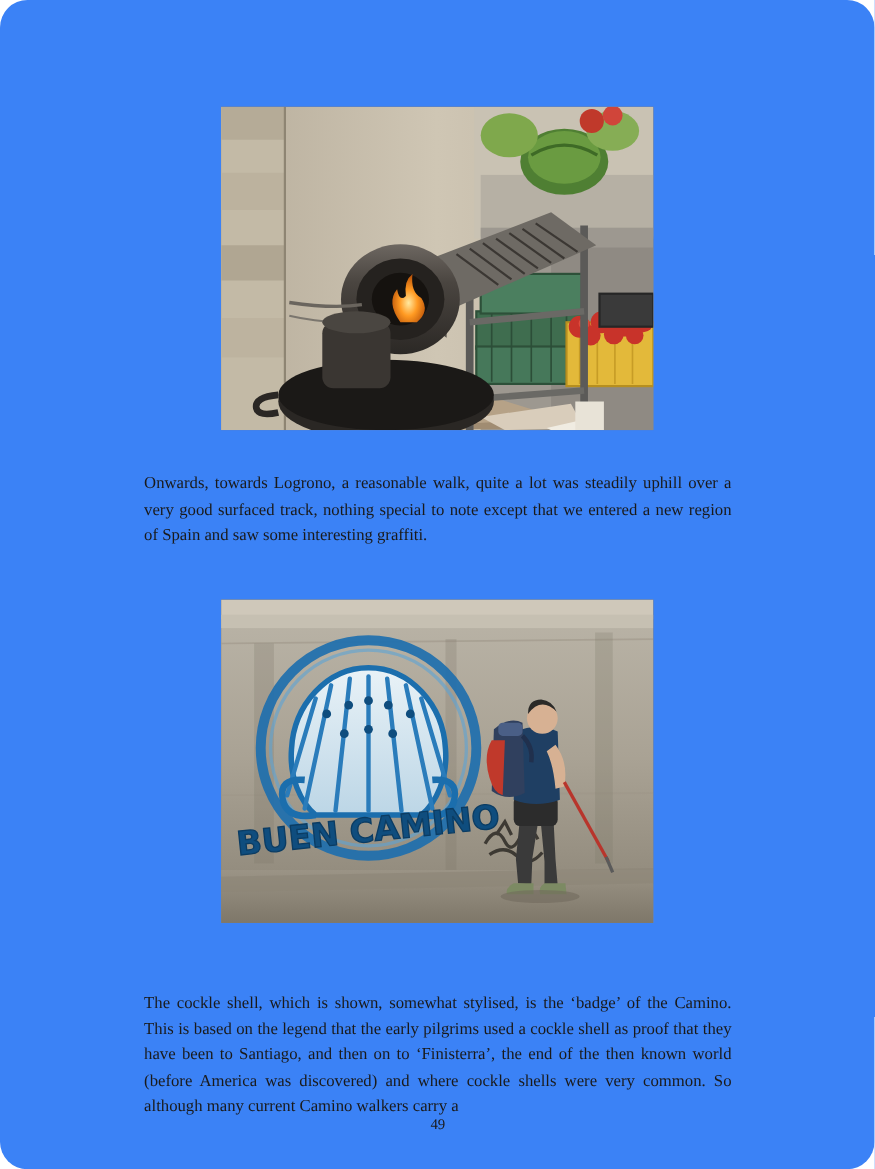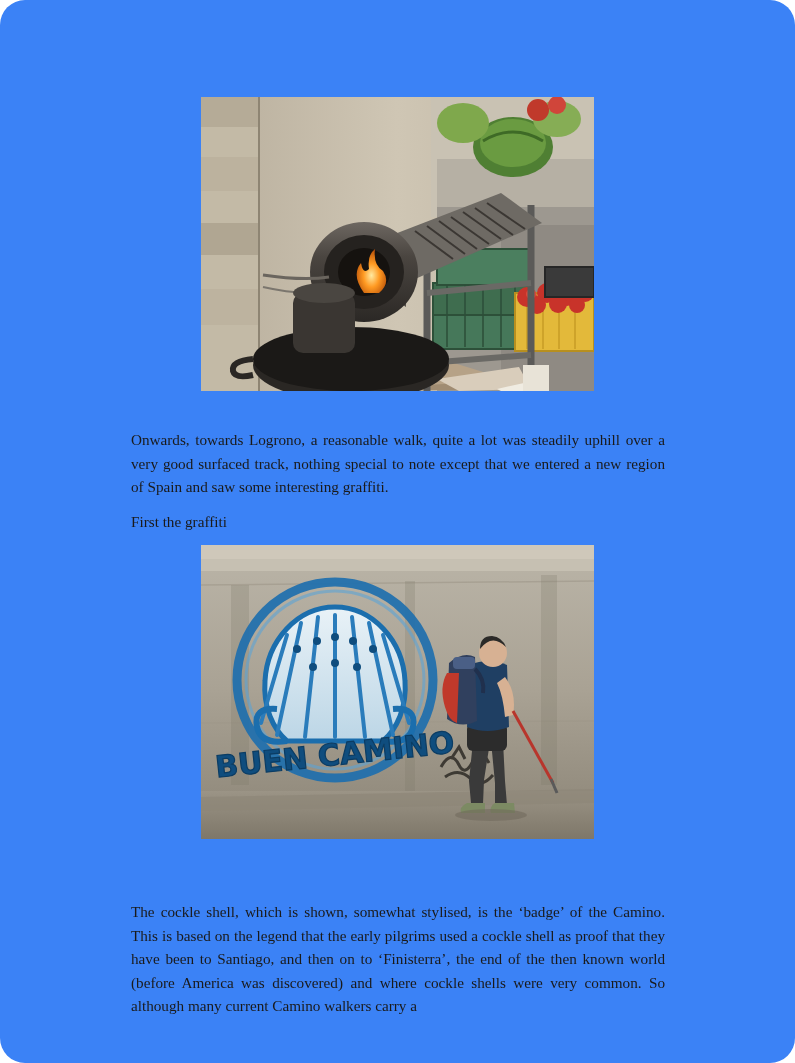--- a/index.html
+++ b/index.html
@@ -220,21 +220,20 @@
           <ellipse cx="123" cy="196" rx="31" ry="10" fill="#4a4641"></ellipse>
         </g>
 
         <polygon points="296,292 332,284 344,294 300,294" fill="#f0ece2"></polygon>
         <rect x="322" y="268" width="26" height="26" fill="#e8e3d7"></rect>
       </svg>
     </div>
 
     <p class="para" id="para-onwards">Onwards, towards Logrono, a reasonable walk, quite a lot was steadily uphill over a very good surfaced track, nothing special to note except that we entered a new region of Spain and saw some interesting graffiti.</p>
 
-    <p class="para" id="para-first">First the graffiti</p>
 
     <div class="figure" id="fig-graffiti">
       <svg viewBox="0 0 393 294" preserveAspectRatio="none">
         <defs>
           <linearGradient id="concG" x1="0" y1="0" x2="0" y2="1">
             <stop offset="0" stop-color="#b9b3a6"></stop>
             <stop offset="0.55" stop-color="#a9a294"></stop>
             <stop offset="1" stop-color="#938c7e"></stop>
           </linearGradient>
           <linearGradient id="shellG" x1="0" y1="0" x2="0" y2="1">
@@ -339,15 +338,16 @@
           <line x1="312" y1="166" x2="352" y2="238" stroke="#b8352c" stroke-width="3"></line>
           <line x1="350" y1="234" x2="356" y2="248" stroke="#5a5a5a" stroke-width="3"></line>
         </g>
 
         <ellipse cx="290" cy="270" rx="36" ry="6" fill="#6f685b" opacity="0.55"></ellipse>
       </svg>
     </div>
 
     <p class="para" id="para-cockle">The cockle shell, which is shown, somewhat stylised, is the ‘badge’ of the Camino. This is based on the legend that the early pilgrims used a cockle shell as proof that they have been to Santiago, and then on to ‘Finisterra’, the end of the then known world (before America was discovered) and where cockle shells were very common. So although many current Camino walkers carry a</p>
 
+    <div class="page-number">49</div>
 
   </div>
 </div>
 
 </body></html>

